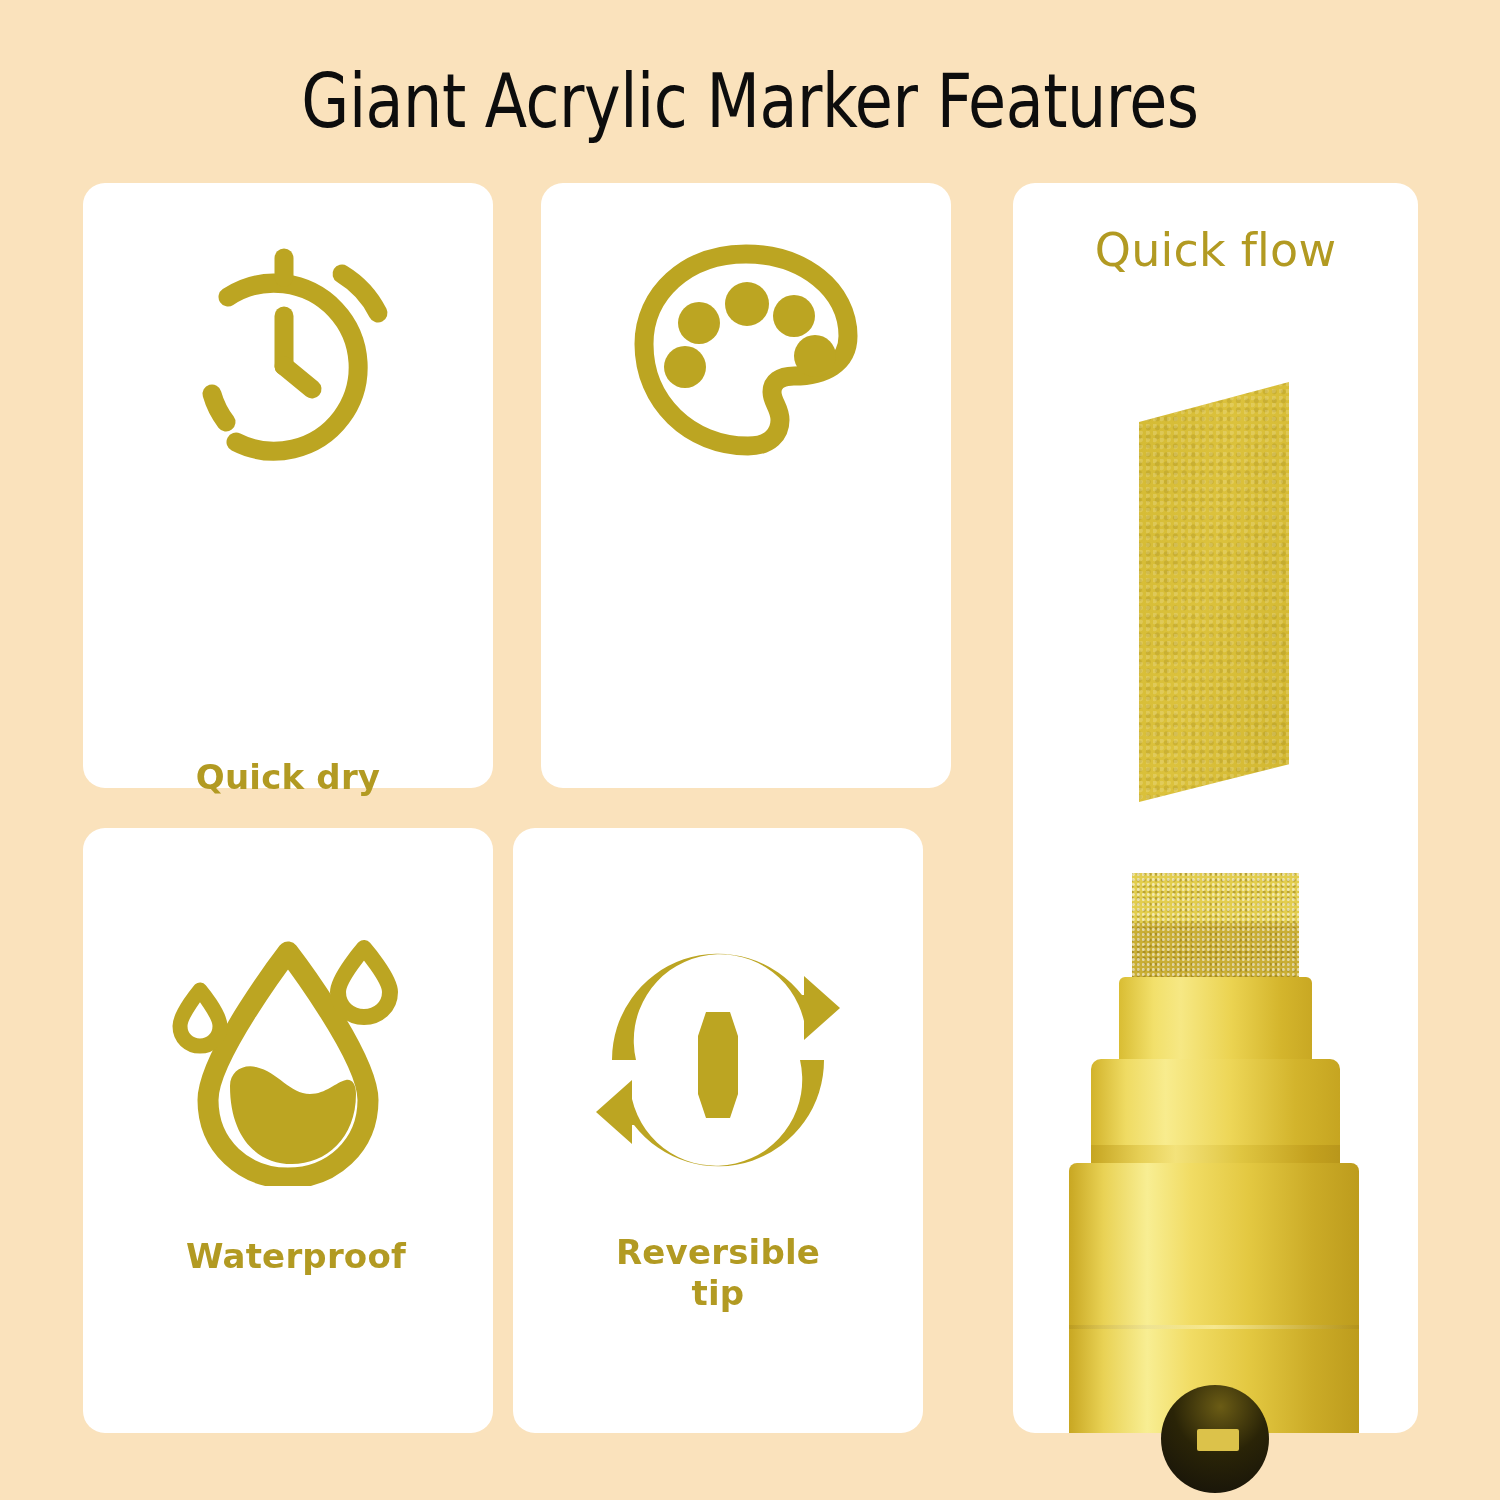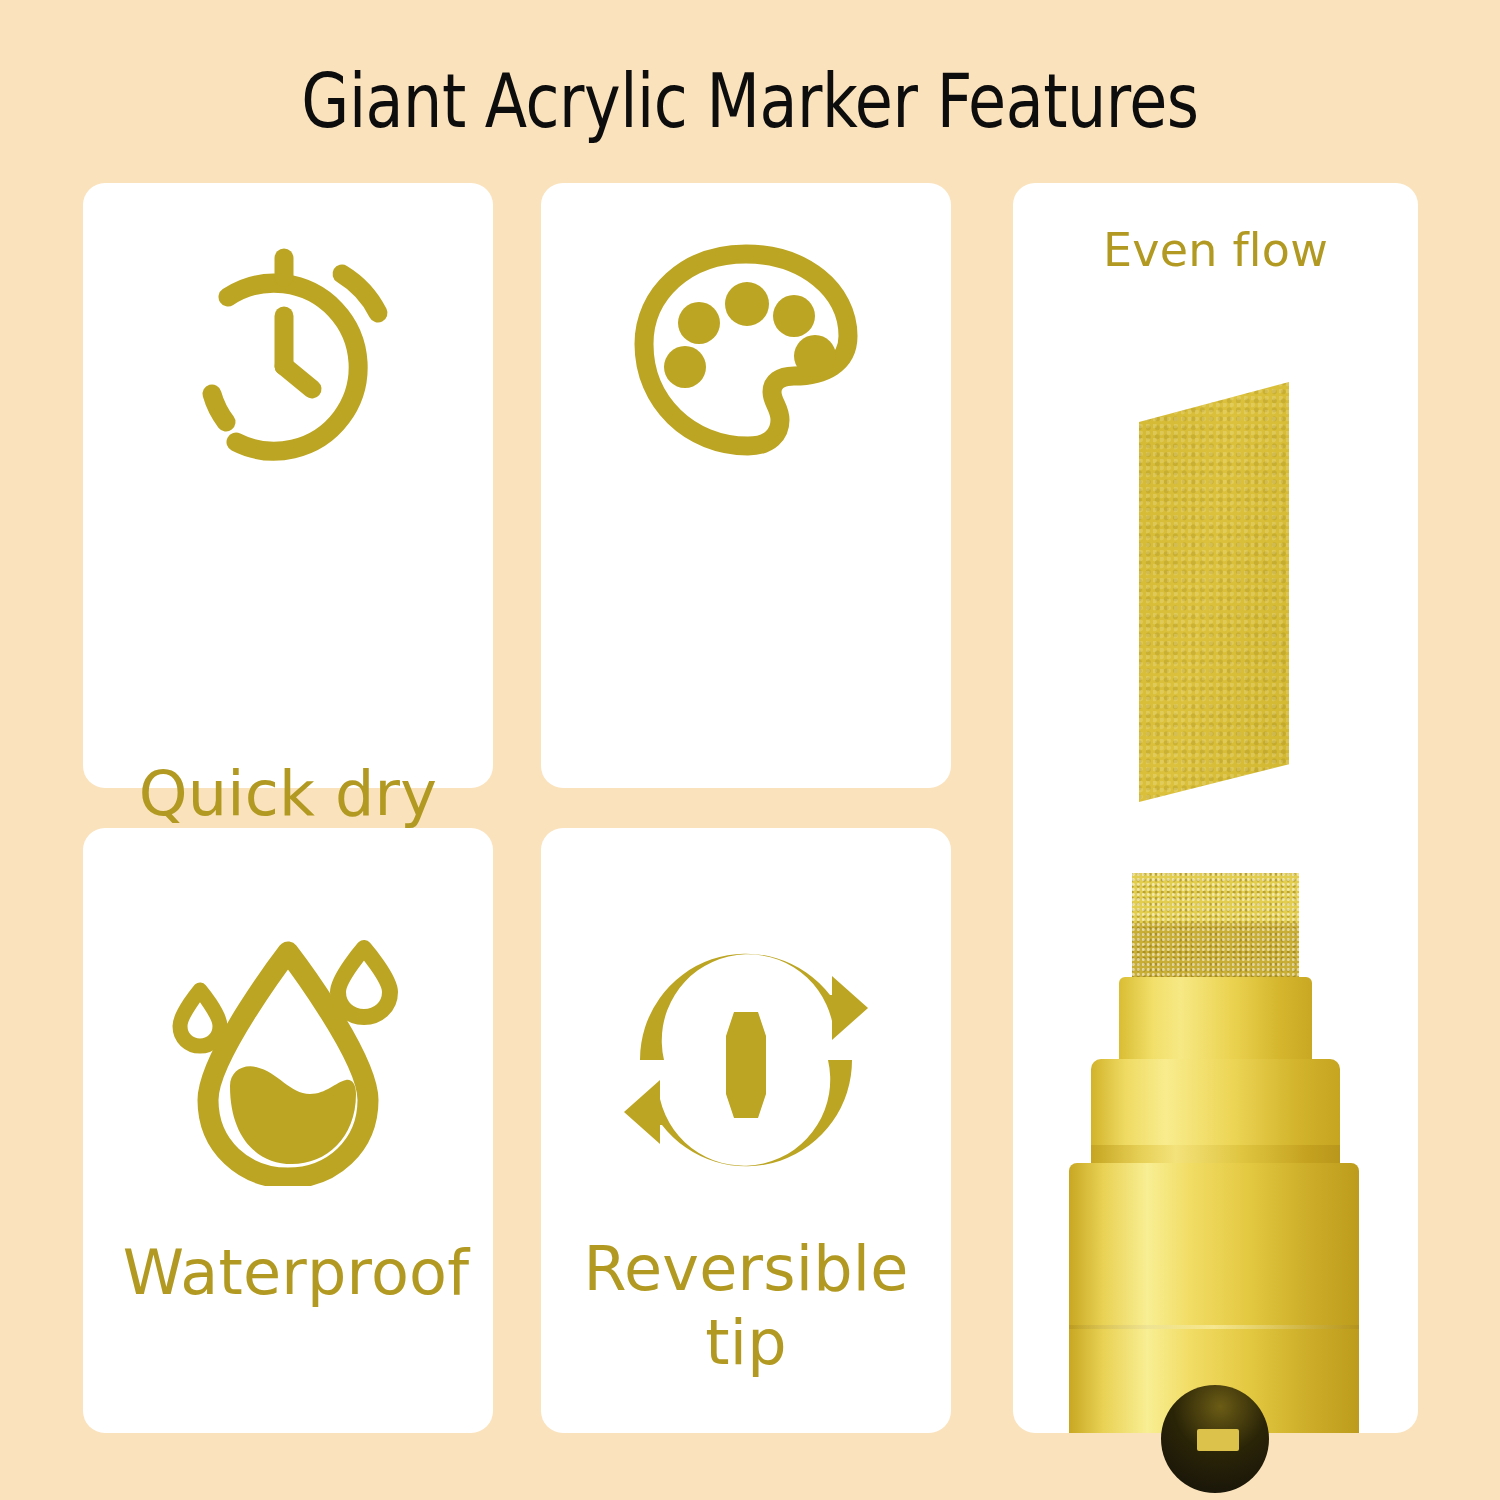--- a/index.html
+++ b/index.html
@@ -30,36 +30,36 @@
 
   
   .card{
     position:absolute;
     background:#FFFFFF;
     border-radius:22px;
   }
   .card-a{left:83px; top:183px;  width:410px; height:605px;}
   .card-b{left:541px;top:183px;  width:410px; height:605px;}
   .card-c{left:83px; top:828px;  width:410px; height:605px;}
-  .card-d{left:541px;top:828px;  width:410px; height:605px;}
+  .card-d{left:513px;top:828px;  width:410px; height:605px;}
   .card-e{left:1013px;top:183px; width:405px; height:1250px;}
 
   .icon-wrap{
     position:absolute;left:0;width:100%;
     display:flex;align-items:center;justify-content:center;
   }
   .card-a .icon-wrap,.card-b .icon-wrap{top:38px;height:260px;}
   .card-c .icon-wrap,.card-d .icon-wrap{top:92px;height:280px;}
 
   .label{
     position:absolute;left:0;width:100%;
     text-align:center;
     color:#B29A22;
-    font-size:62px;
-    font-weight:400;
+    font-size:34px;
+    font-weight:700;
     line-height:1.20;
     letter-spacing:0.2px;
   }
   .card-a .label{top:574px;}
   .card-b .label{top:548px;}
   .card-c .label{top:1258px - 828px;}
   .card-c .label{top:408px;margin-left:8px;}
   .card-d .label{top:404px;}
 
   .panel-label{
@@ -210,21 +210,21 @@
         <path d="M116 80 L140 80 L148 104 L148 162 L140 186 L116 186 L108 162 L108 104 Z" fill="#BCA522"></path>
       </svg>
     </div>
     <div class="label">
       <span>Reversible</span><br>
       <span>tip</span>
     </div>
   </div>
 
   <div class="card card-e">
-    <div class="panel-label">Even flow</div>
+    <div class="panel-label">Quick flow</div>
 
     <div class="swatch"></div>
 
     <div class="pen">
       <div class="pen-nib"></div>
       <div class="pen-holder"></div>
       <div class="pen-neck"></div>
       <div class="pen-ring"></div>
       <div class="pen-body"></div>
       <div class="pen-body-seam"></div>

